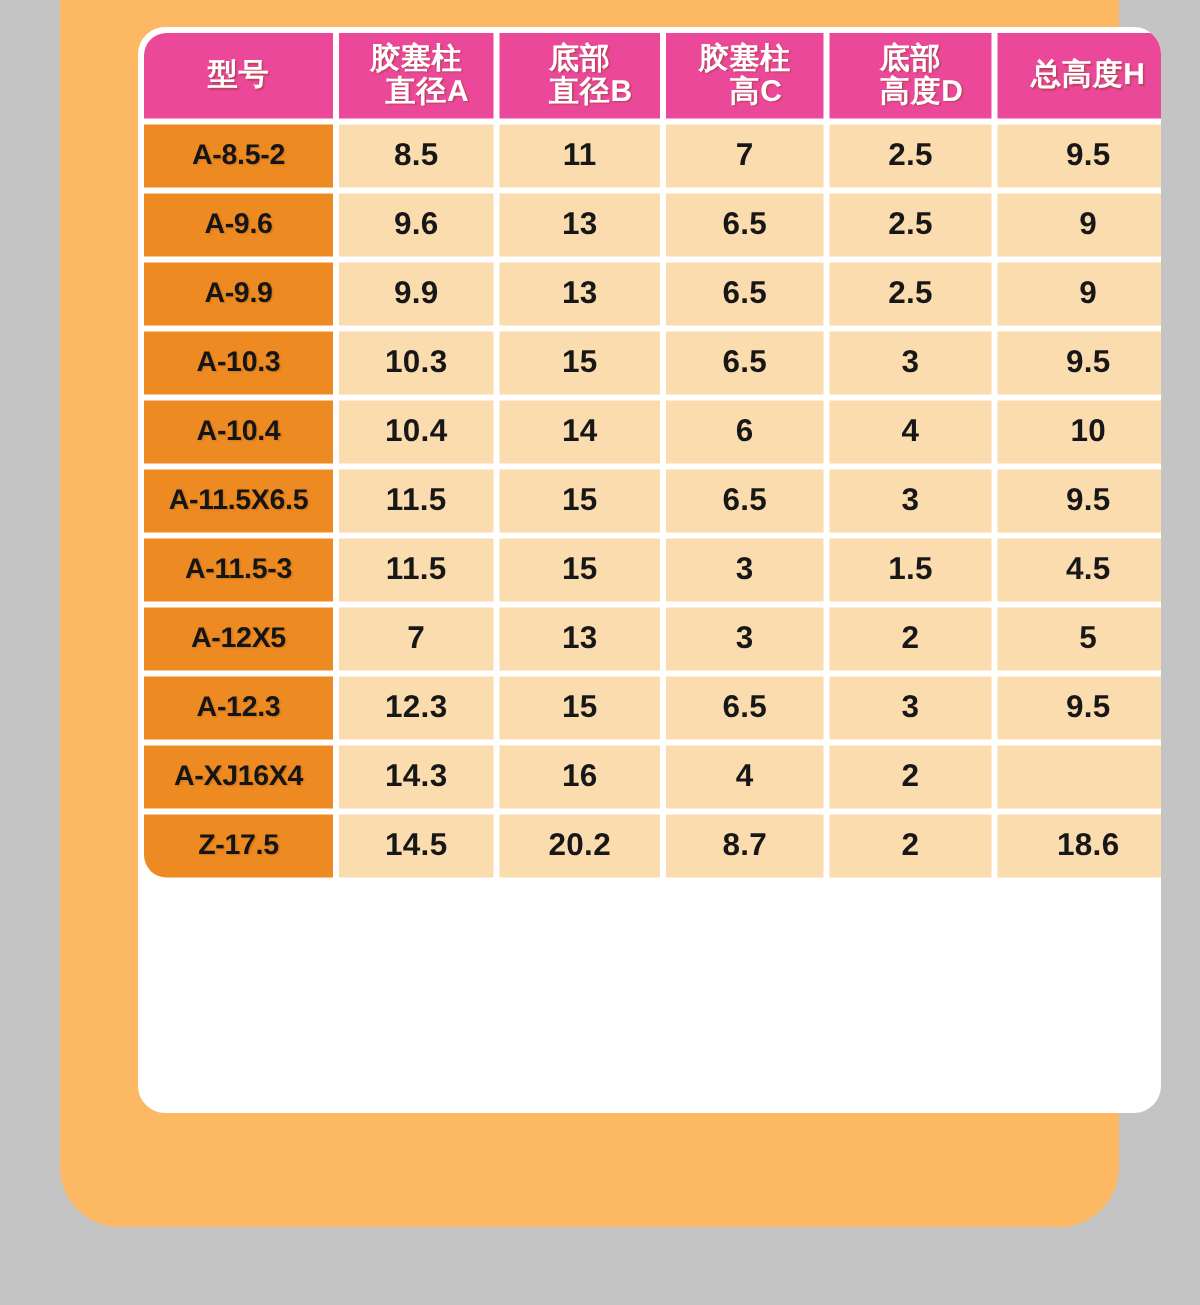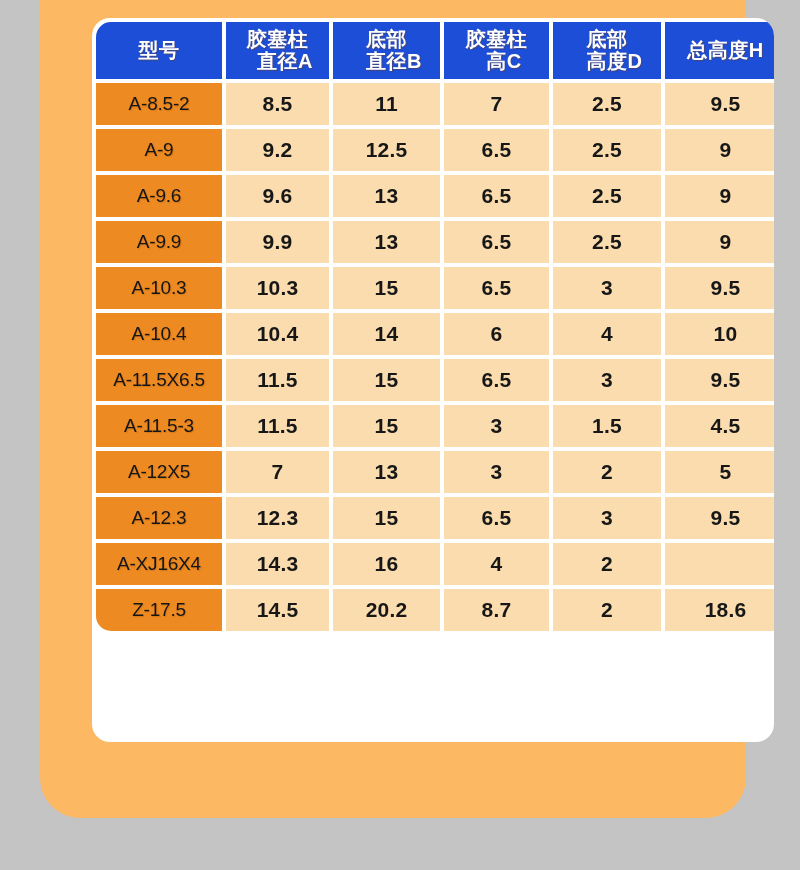--- a/index.html
+++ b/index.html
@@ -59,36 +59,36 @@
   th, td {
     padding: 0;
     margin: 0;
     text-align: center;
     vertical-align: middle;
     height: 42px;
   }
 
   
   th.head {
-    background: #1d4ed8;
+    background: #ec4899;
     color: #ffffff;
     font-weight: bold;
     font-size: 20px;
     line-height: 1.08;
     height: 57px;
     letter-spacing: 0.5px;
     text-shadow: 1px 1px 1px rgba(120, 60, 0, 0.45);
   }
   th.head .l2 { display: block; padding-left: 15px; }
 
   
   td.model {
     background: #ee8a22;
     color: #151515;
-    font-weight: normal;
+    font-weight: bold;
     font-size: 19px;
     white-space: nowrap;
     letter-spacing: -0.2px;
     text-shadow: 1px 1px 1px rgba(160, 90, 10, 0.35);
   }
 
   
   td.val {
     background: #fadcae;
     color: #171717;
@@ -146,28 +146,20 @@
       <tbody id="tbody">
           <tr>
             <td class="model">A-8.5-2</td>
             <td class="val">8.5</td>
             <td class="val">11</td>
             <td class="val">7</td>
             <td class="val">2.5</td>
             <td class="val">9.5</td>
           </tr>
           <tr>
-            <td class="model">A-9</td>
-            <td class="val">9.2</td>
-            <td class="val">12.5</td>
-            <td class="val">6.5</td>
-            <td class="val">2.5</td>
-            <td class="val">9</td>
-          </tr>
-          <tr>
             <td class="model">A-9.6</td>
             <td class="val">9.6</td>
             <td class="val">13</td>
             <td class="val">6.5</td>
             <td class="val">2.5</td>
             <td class="val">9</td>
           </tr>
           <tr>
             <td class="model">A-9.9</td>
             <td class="val">9.9</td>

